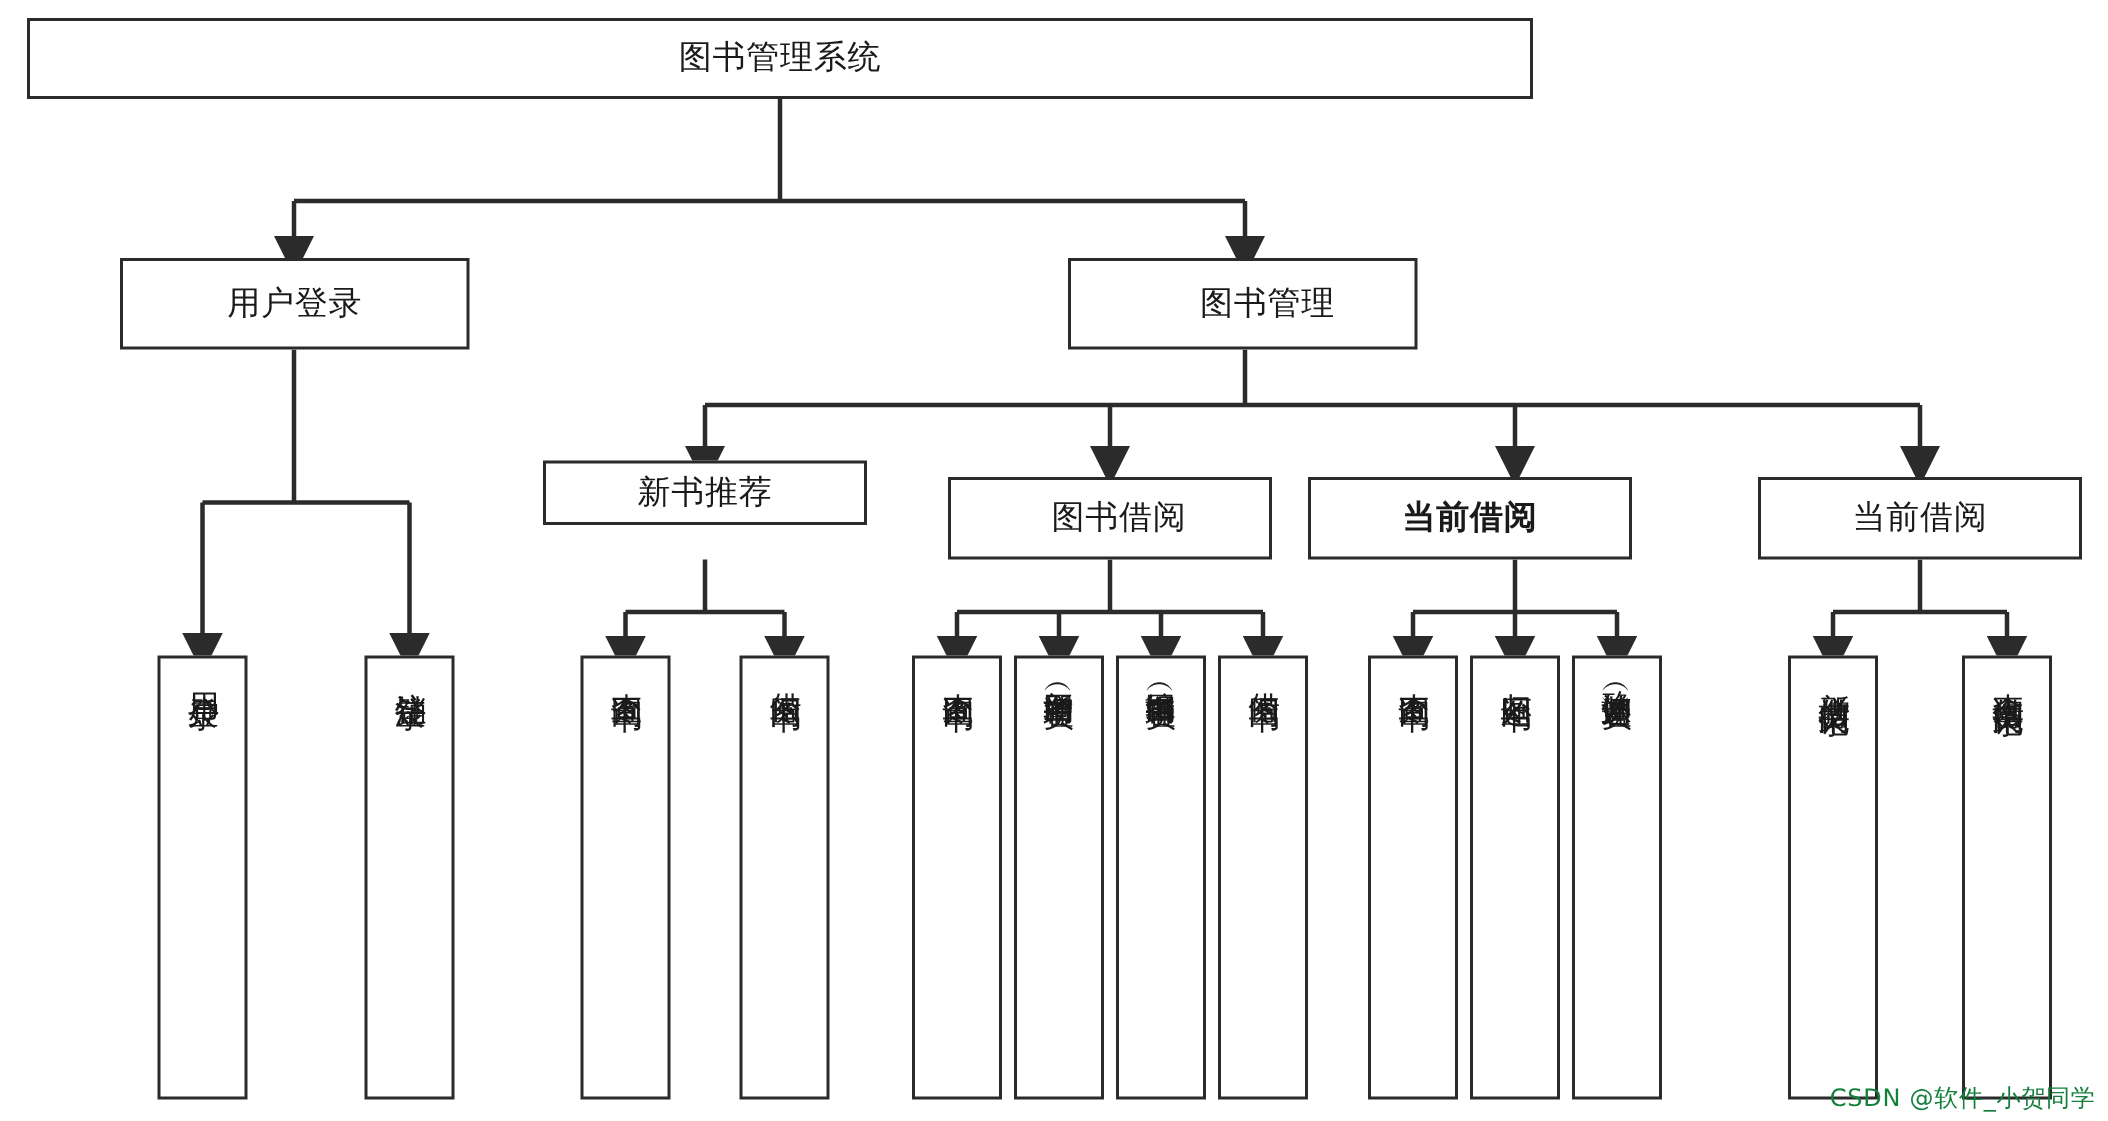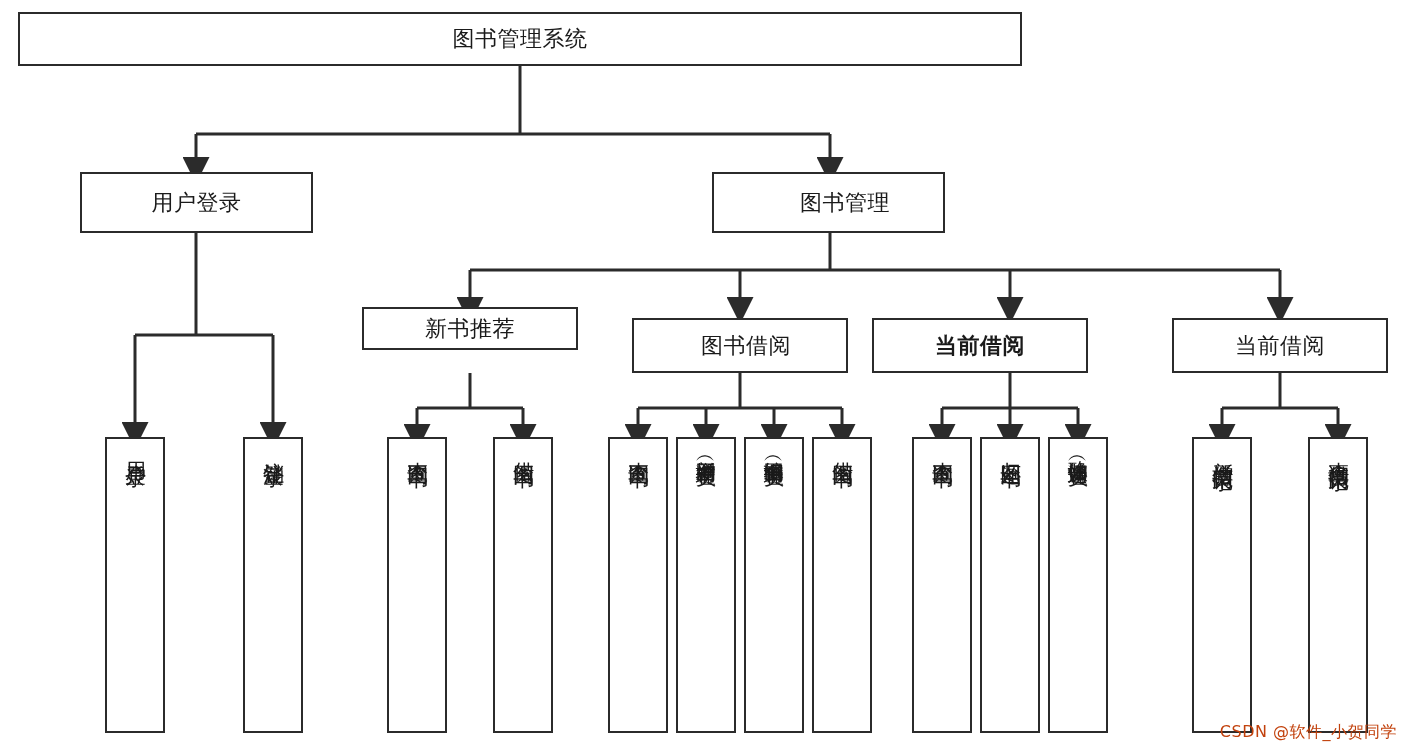--- a/index.html
+++ b/index.html
@@ -62,21 +62,21 @@
   }
   .v-node.tall-label .node-label {
     font-size: 20px;
     letter-spacing: 1px;
   }
   #watermark {
     position: absolute;
     right: 8px;
     bottom: 4px;
     font-size: 16px;
-    color: #c2410c;
+    color: #15803d;
     letter-spacing: 0.5px;
     white-space: nowrap;
     pointer-events: none;
     text-align: center;
   }
 </style>
 </head>
 <body>
 
 <div id="diagram-root">

